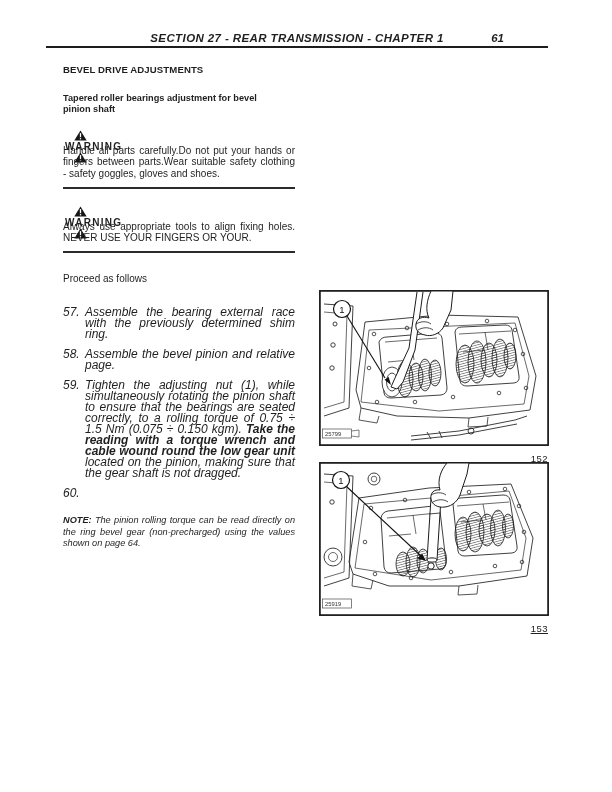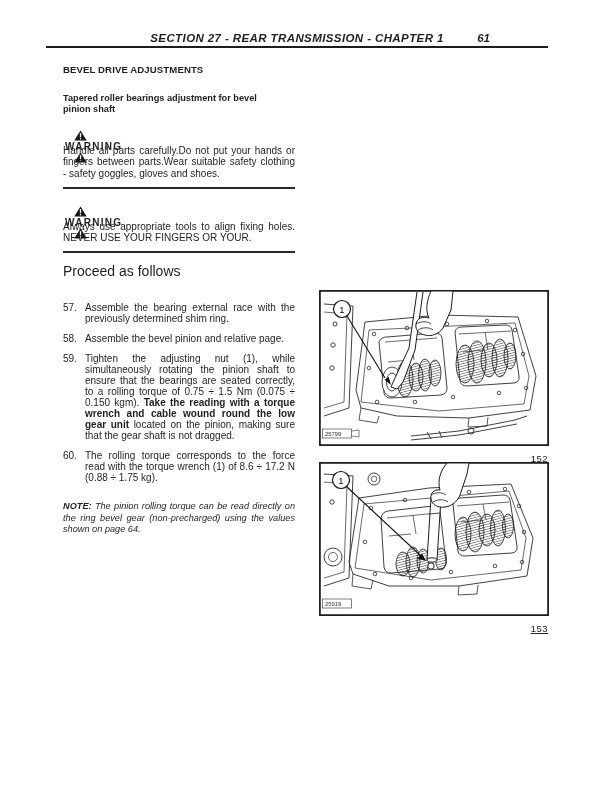--- a/index.html
+++ b/index.html
@@ -3,48 +3,48 @@
 <meta charset="utf-8">
 <style>
   html,body{margin:0;padding:0;background:#ffffff;}
   body{width:612px;height:792px;font-family:"Liberation Sans",sans-serif;color:#1f1f1f;
        -webkit-font-smoothing:antialiased;}
   .page{position:relative;width:568px;height:792px;background:#fff;overflow:hidden;}
 
   
   .header-title{position:absolute;top:32px;left:46px;width:502px;text-align:center;
     font-size:11.5px;font-weight:bold;font-style:italic;letter-spacing:0.4px;}
-  .header-page{position:absolute;top:32px;right:78px;font-size:11.5px;font-weight:bold;
+  .header-page{position:absolute;top:32px;right:64px;font-size:11.5px;font-weight:bold;
     font-style:italic;}
   .header-rule{position:absolute;top:46px;left:46px;width:502px;height:0;
     border-top:2px solid #1d1d1d;}
 
   
   .col-left{position:absolute;left:63px;top:64px;width:232px;}
   .section-heading{font-size:9.6px;font-weight:bold;letter-spacing:0.1px;}
   .subheading{margin-top:18px;font-size:9.2px;font-weight:bold;line-height:11px;width:208px;}
 
   .warning-block{margin-top:13px;border-bottom:2px solid #2a2a2a;padding-bottom:8px;}
   .warning-block + .warning-block{margin-top:15px;}
   .warn-head{display:flex;align-items:flex-start;margin-bottom:5px;height:12px;flex-direction:column;}
   .warn-line{height:0;border-top:2px solid #2a2a2a;flex:1;}
   .warn-tri{margin:0 11px;flex:0 0 auto;display:block;}
   .warn-label{font-size:10px;font-weight:bold;letter-spacing:1.3px;margin:0 2px;}
   .warn-body{font-size:10px;line-height:11.3px;text-align:justify;}
 
-  .intro{margin-top:10px;font-size:14px;}
+  .intro{margin-top:20px;font-size:10px;}
 
   .steps{margin-top:23px;}
-  .step{position:relative;padding-left:22px;margin-bottom:9px;font-size:10px;
-    line-height:11px;text-align:justify;}
+  .step{position:relative;padding-left:22px;margin-bottom:9px;font-size:12px;
+    line-height:11px;text-align:justify;font-style:italic;}
   .step-num{position:absolute;left:0;top:0;}
   .step-60{}
   .b{font-weight:bold;}
 
-  .note{margin-top:18px;font-size:9.2px;line-height:11.3px;font-style:italic;
+  .note{margin-top:36px;font-size:9.2px;line-height:11.3px;font-style:italic;
     text-align:justify;}
   .note-label{font-weight:bold;}
 
   
   .figure{position:absolute;left:319px;width:230px;}
   .figure-1{top:290px;}
   .figure-2{top:462px;}
   .fig-caption{text-align:right;font-size:9.5px;margin-top:3px;letter-spacing:0.5px;
     padding-right:1px;color:#222;text-decoration:underline;}
 </style>
@@ -111,21 +111,20 @@
       <div class="step">
         <span class="step-num">58.</span>
         <span>Assemble the bevel pinion and relative page.</span>
       </div>
       <div class="step">
         <span class="step-num">59.</span>
         <span>Tighten the adjusting nut (1), while simultaneously rotating the pinion shaft to ensure that the bearings are seated correctly, to a rolling torque of 0.75 ÷ 1.5 Nm (0.075 ÷ 0.150 kgm). </span><span class="b">Take the reading with a torque wrench and cable wound round the low gear unit</span><span> located on the pinion, making sure that the gear shaft is not dragged.</span>
       </div>
       <div class="step step-60">
         <span class="step-num">60.</span>
-        <span>The rolling torque corresponds to the force read with the torque wrench (1) of 8.6 ÷ 17.2 N (0.88 ÷ 1.75 kg).</span>
       </div>
     </div>
 
     <div class="note">
       <span class="note-label">NOTE:</span><span> The pinion rolling torque can be read directly on the ring bevel gear (non-precharged) using the values shown on page 64.</span>
     </div>
   </div>
 
   <div class="figure figure-1">
     <svg width="230" height="156" viewBox="0 0 230 156">

